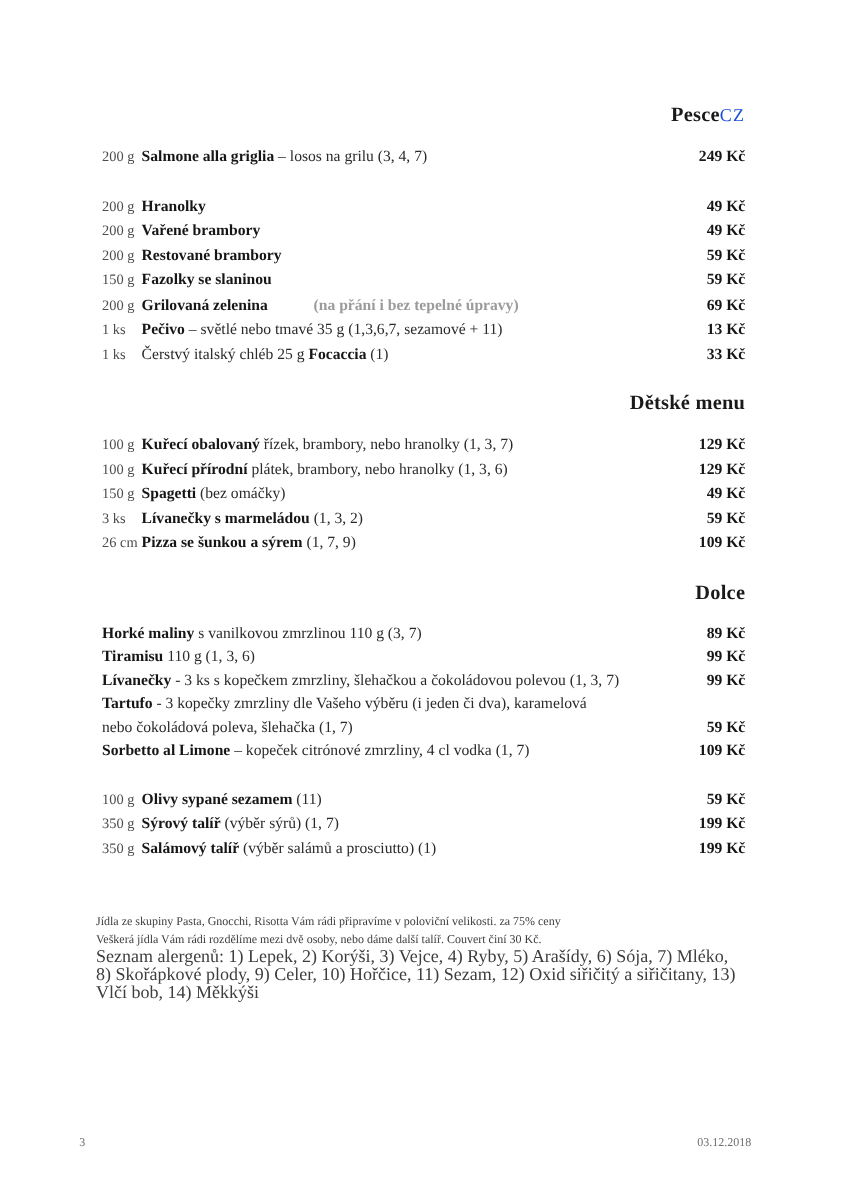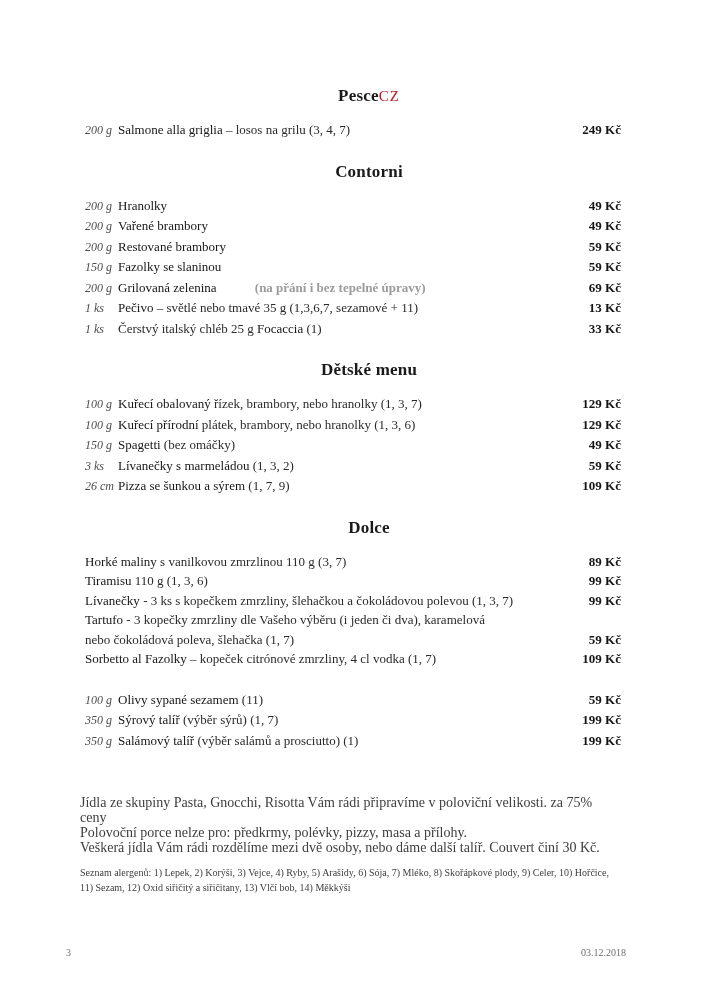--- a/index.html
+++ b/index.html
@@ -19,75 +19,73 @@
     position: absolute;
     inset: 0;
     padding: 86px 85px 0 85px;
     box-sizing: border-box;
   }
   
   .menu-section { margin: 0; }
   .menu-section + .menu-section { margin-top: 21px; }
   .section-head {
     display: flex;
-    justify-content: center;
+    justify-content: flex-end;
     align-items: baseline;
     margin: 0 0 14px 0;
   }
   .section-title {
     margin: 0 0 0 32px;
     font-size: 17px;
     line-height: 20px;
     font-weight: bold;
     color: #1a1a1a;
     letter-spacing: 0.2px;
   }
   .lang-badge {
     font-size: 15px;
-    color: #b91c1c;
+    color: #1d4ed8;
     letter-spacing: 1px;
   }
   
   .item-row {
     display: flex;
     justify-content: space-between;
     align-items: baseline;
     line-height: 19.5px;
     font-size: 13px;
   }
   .item-left { flex: 1 1 auto; min-width: 0; }
   .item-qty {
     display: inline-block;
     width: 33px;
     font-size: 12px;
     color: #4c4c4c;
-    font-style: italic;
   }
   .seg-normal { color: #2a2a2a; }
-  .seg-bold   { font-weight: normal; color: #161616; text-align: center; }
+  .seg-bold   { font-weight: bold; color: #161616; text-align: center; }
   .seg-graybold { font-weight: bold; color: #9b9b9b; margin-left: 35px; }
   .item-price {
     flex: 0 0 auto;
     font-weight: bold;
     color: #161616;
     white-space: nowrap;
     padding-left: 12px;
   }
   
   .notes-block {
     margin-top: 44px;
     margin-left: -5px;
-    font-size: 14px;
+    font-size: 10px;
     line-height: 15px;
     color: #3d3d3d;
   }
   .allergens-block {
-    margin-top: 10px;
     margin-left: -5px;
-    font-size: 10px;
+    font-size: 15px;
     line-height: 15px;
     color: #3d3d3d;
     max-width: 560px;
   }
   
   .page-footer {
     position: absolute;
     left: 66px;
     right: 80px;
     bottom: 42px;
@@ -106,23 +104,20 @@
         <div class="section-head">
           <h2 class="section-title">Pesce</h2>
           <span class="lang-badge">CZ</span>
         </div>
         <div class="item-row">
           <span class="item-left"><span class="item-qty">200 g</span><span class="seg seg-bold">Salmone alla griglia</span><span class="seg seg-normal"> – losos na grilu (3, 4, 7)</span></span>
           <span class="item-price">249 Kč</span>
         </div>
       </section>
       <section class="menu-section">
-        <div class="section-head">
-          <h2 class="section-title">Contorni</h2>
-        </div>
         <div class="item-row">
           <span class="item-left"><span class="item-qty">200 g</span><span class="seg seg-bold">Hranolky</span></span>
           <span class="item-price">49 Kč</span>
         </div>
         <div class="item-row">
           <span class="item-left"><span class="item-qty">200 g</span><span class="seg seg-bold">Vařené brambory</span></span>
           <span class="item-price">49 Kč</span>
         </div>
         <div class="item-row">
           <span class="item-left"><span class="item-qty">200 g</span><span class="seg seg-bold">Restované brambory</span></span>
@@ -187,21 +182,21 @@
           <span class="item-price">99 Kč</span>
         </div>
         <div class="item-row">
           <span class="item-left"><span class="seg seg-bold">Tartufo</span><span class="seg seg-normal"> - 3 kopečky zmrzliny dle Vašeho výběru (i jeden či dva), karamelová</span></span>
         </div>
         <div class="item-row">
           <span class="item-left"><span class="seg seg-normal">nebo čokoládová poleva, šlehačka (1, 7)</span></span>
           <span class="item-price">59 Kč</span>
         </div>
         <div class="item-row">
-          <span class="item-left"><span class="seg seg-bold">Sorbetto al Fazolky</span><span class="seg seg-normal"> – kopeček citrónové zmrzliny, 4 cl vodka (1, 7)</span></span>
+          <span class="item-left"><span class="seg seg-bold">Sorbetto al Limone</span><span class="seg seg-normal"> – kopeček citrónové zmrzliny, 4 cl vodka (1, 7)</span></span>
           <span class="item-price">109 Kč</span>
         </div>
       </section>
       <section class="menu-section">
         <div class="item-row">
           <span class="item-left"><span class="item-qty">100 g</span><span class="seg seg-bold">Olivy sypané sezamem</span><span class="seg seg-normal"> (11)</span></span>
           <span class="item-price">59 Kč</span>
         </div>
         <div class="item-row">
           <span class="item-left"><span class="item-qty">350 g</span><span class="seg seg-bold">Sýrový talíř</span><span class="seg seg-normal"> (výběr sýrů) (1, 7)</span></span>
@@ -209,21 +204,20 @@
         </div>
         <div class="item-row">
           <span class="item-left"><span class="item-qty">350 g</span><span class="seg seg-bold">Salámový talíř</span><span class="seg seg-normal"> (výběr salámů a prosciutto) (1)</span></span>
           <span class="item-price">199 Kč</span>
         </div>
       </section>
     </div>
 
   <div class="notes-block">
       <div class="note-line">Jídla ze skupiny Pasta, Gnocchi, Risotta Vám rádi připravíme v poloviční velikosti. za 75% ceny</div>
-      <div class="note-line">Polovoční porce nelze pro: předkrmy, polévky, pizzy, masa a přílohy.</div>
       <div class="note-line">Veškerá jídla Vám rádi rozdělíme mezi dvě osoby, nebo dáme další talíř. Couvert činí 30 Kč.</div>
     </div>
 
   <div class="allergens-block">Seznam alergenů: 1) Lepek, 2) Korýši, 3) Vejce, 4) Ryby, 5) Arašídy, 6) Sója, 7) Mléko, 8) Skořápkové plody, 9) Celer, 10) Hořčice, 11) Sezam, 12) Oxid siřičitý a siřičitany, 13) Vlčí bob, 14) Měkkýši</div>
 </div>
 
 <div class="page-footer">
   <span>3</span>
   <span>03.12.2018</span>
 </div>

